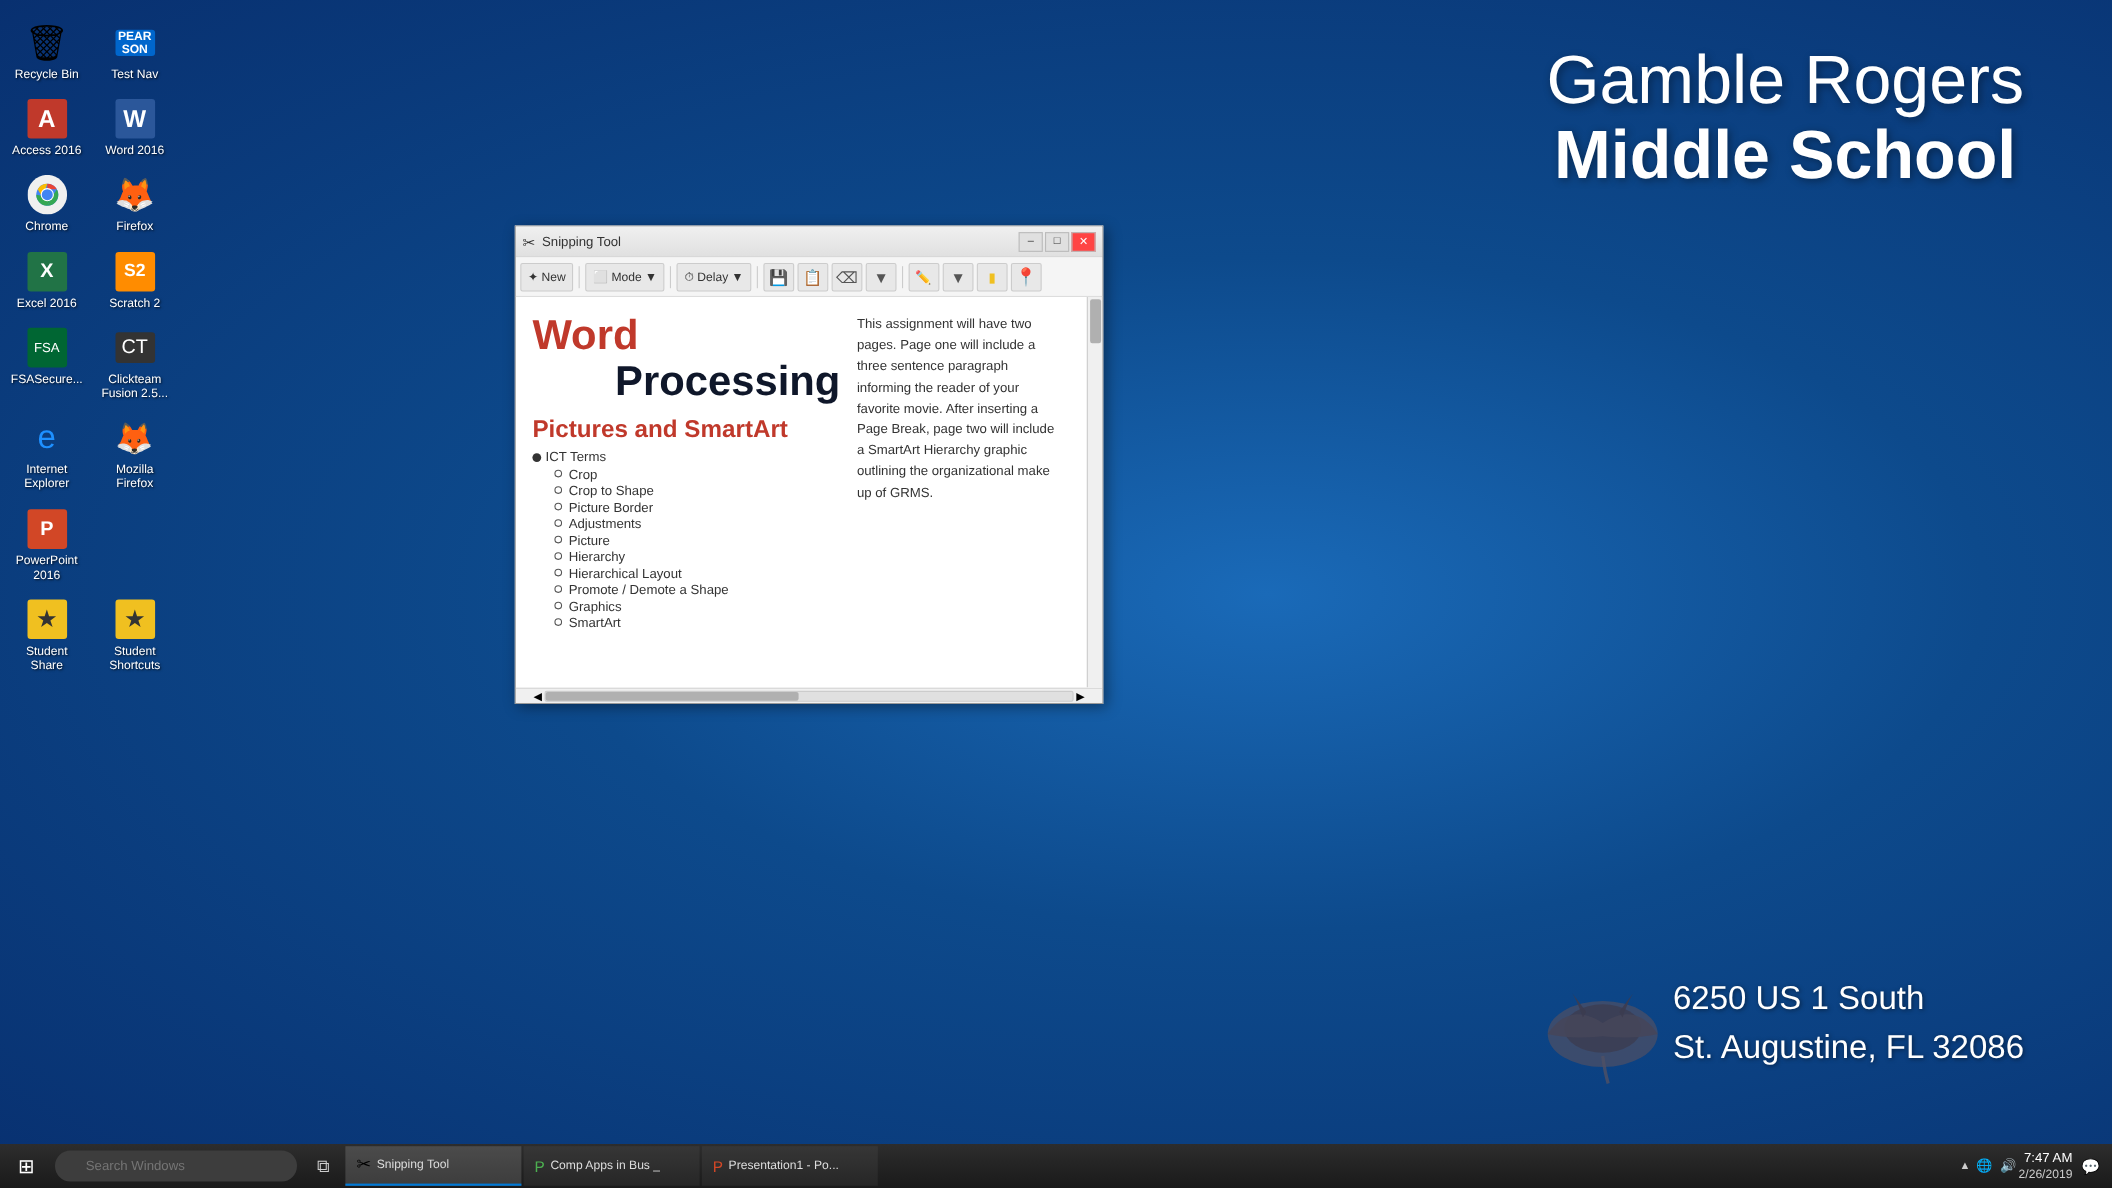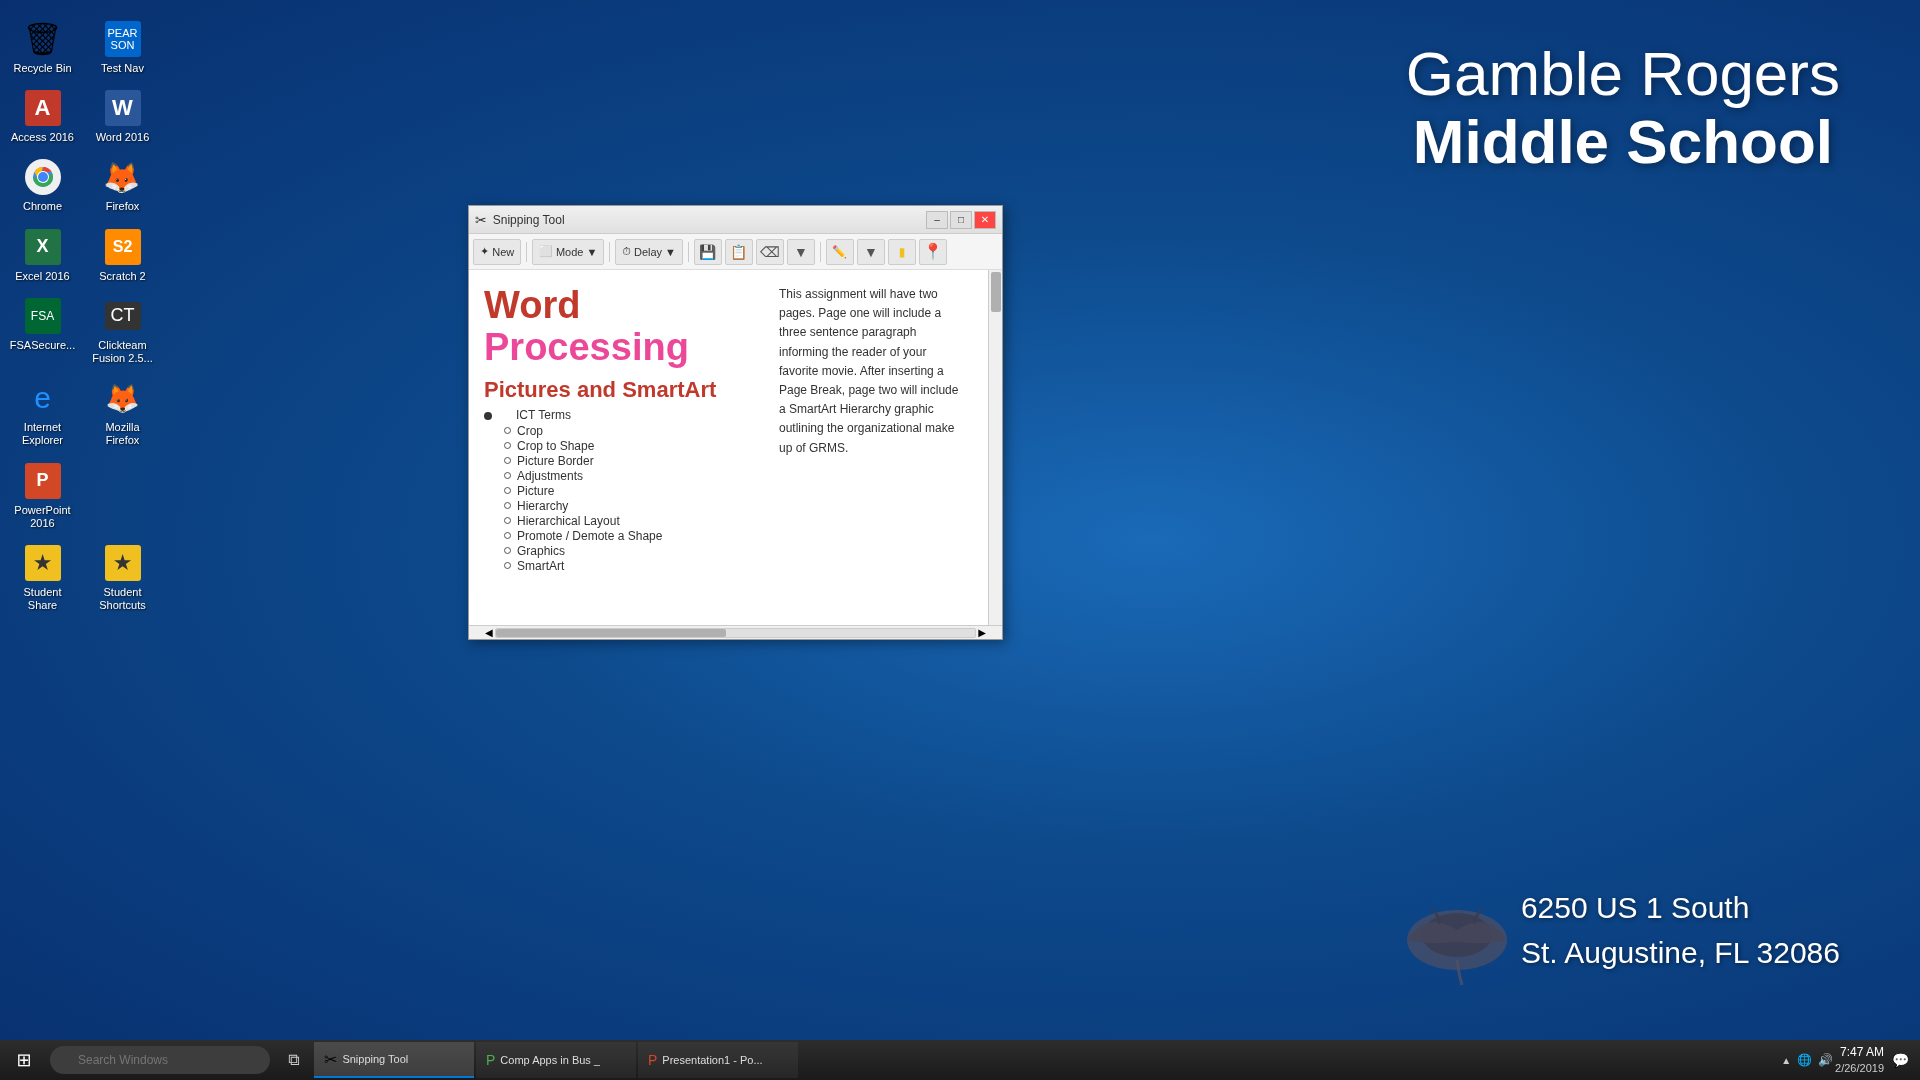--- a/index.html
+++ b/index.html
@@ -232,25 +232,26 @@
       padding: 15px 20px 15px 15px;
       width: 516px;
     }
     .doc-title-word {
       color: #c0392b;
       font-size: 38px;
       font-weight: bold;
       line-height: 1.1;
     }
     .doc-title-processing {
-      color: #ec4899;
+      color: #0f172a;
       font-size: 38px;
       font-weight: bold;
       line-height: 1.1;
       margin-bottom: 8px;
+      text-align: right;
     }
     .doc-subtitle {
       color: #c0392b;
       font-size: 22px;
       font-weight: bold;
       margin-bottom: 4px;
     }
 
     .two-col-layout {
       display: flex;
@@ -266,21 +267,21 @@
       line-height: 1.6;
     }
 
     
     .bullet-list {
       list-style: none;
       margin-top: 5px;
     }
     .bullet-list > li {
       display: flex;
-      gap: 24px;
+      gap: 4px;
       font-size: 12px;
       color: #333;
       margin-bottom: 2px;
     }
     .bullet-dot {
       width: 8px;
       height: 8px;
       background: #333;
       border-radius: 50%;
       margin-top: 4px;
@@ -503,21 +504,21 @@
 
     <div style="display:flex; gap:5px;">
       <div class="icon-item">
         <div class="icon-img">
           <span style="font-size:32px;">🗑</span>
         </div>
         <div class="icon-label">Recycle Bin</div>
       </div>
       <div class="icon-item">
         <div class="icon-img">
-          <div style="background:#0066cc; color:white; border-radius:3px; width:36px; height:36px; display:flex; align-items:center; justify-content:center; font-size:11px; font-weight:normal; line-height:1.1; text-align:center;">PEAR<br>SON</div>
+          <div style="background:#0066cc; color:white; border-radius:3px; width:36px; height:24px; display:flex; align-items:center; justify-content:center; font-size:11px; font-weight:bold; line-height:1.1; text-align:center;">PEAR<br>SON</div>
         </div>
         <div class="icon-label">Test Nav</div>
       </div>
     </div>
 
     <div style="display:flex; gap:5px;">
       <div class="icon-item">
         <div class="icon-img">
           <div class="icon-access">A</div>
         </div>

